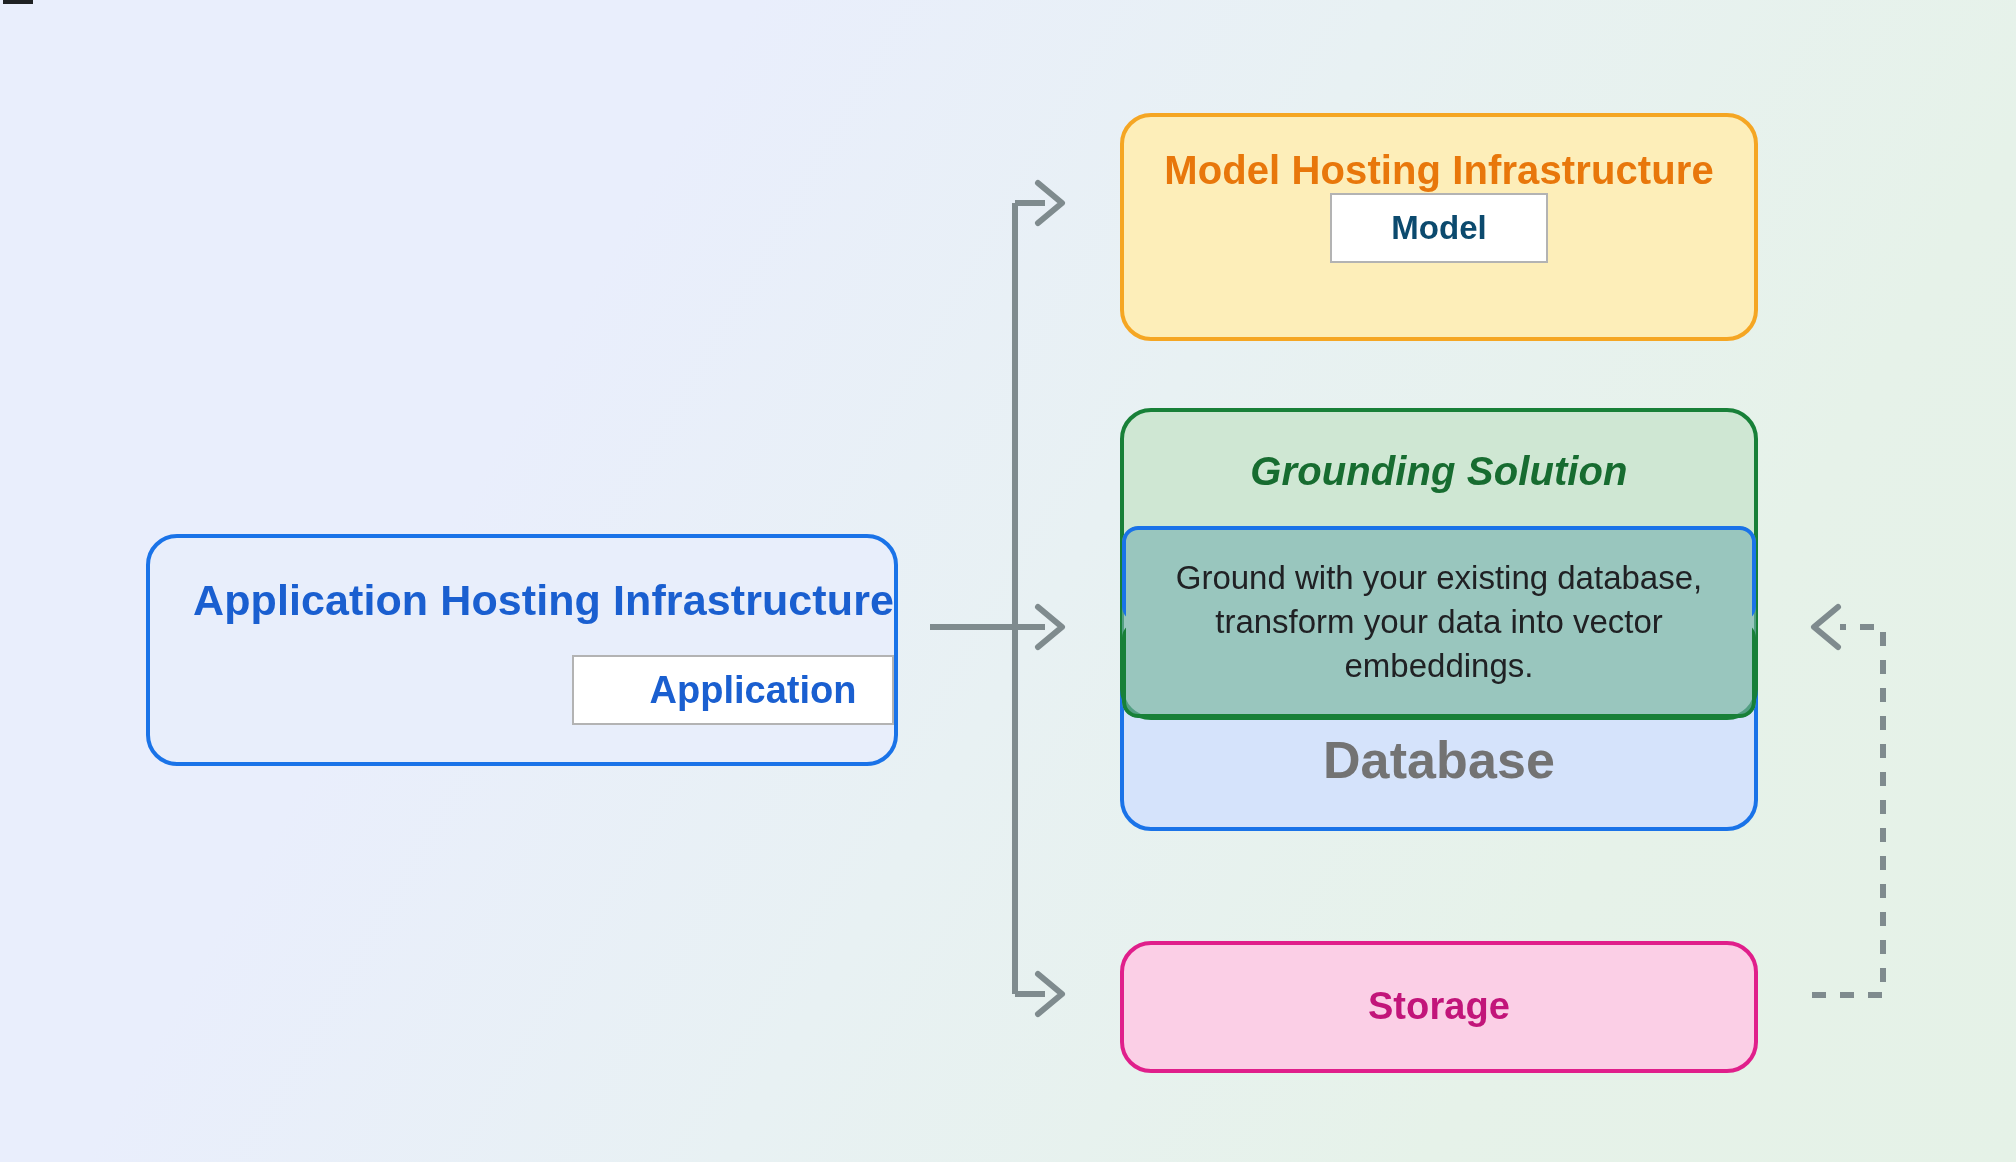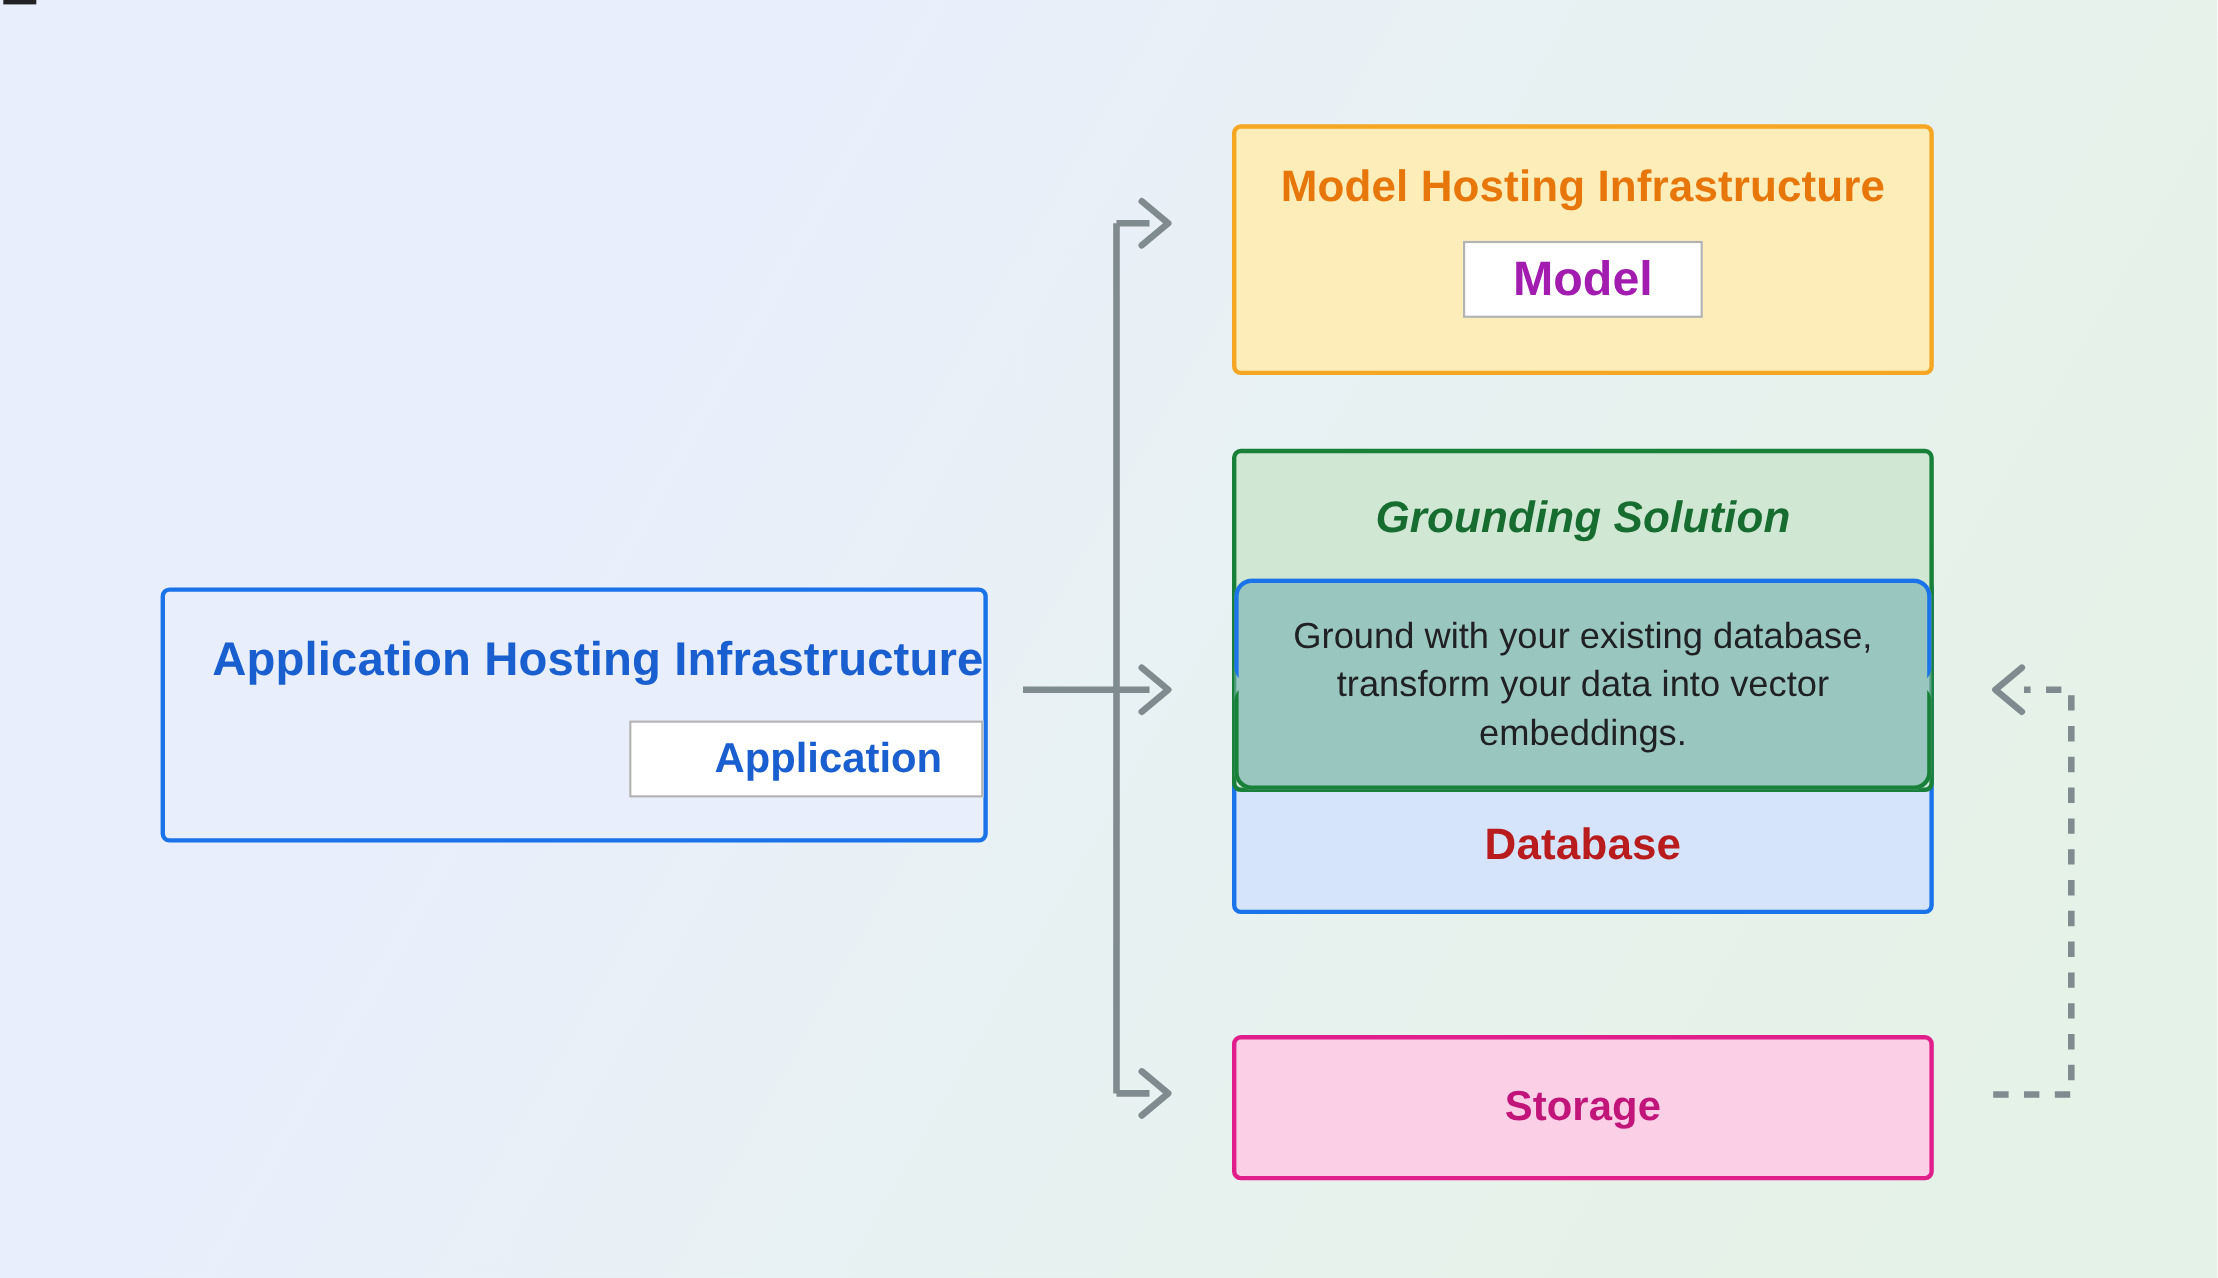--- a/index.html
+++ b/index.html
@@ -28,21 +28,21 @@
     top: 0px;
     width: 30px;
     height: 4px;
     background: #1f2123;
   }
 
   
   .node {
     position: absolute;
     box-sizing: border-box;
-    border-radius: 8px;
+    border-radius: 31px;
     border-style: solid;
     display: flex;
     flex-direction: column;
     align-items: center;
   }
   .node-title {
     font-weight: bold;
     letter-spacing: 0.1px;
     text-align: center;
     line-height: 1.15;
@@ -94,25 +94,24 @@
     border-width: 4px;
     border-color: #f5a623;
     justify-content: flex-start;
     padding-top: 30px;
   }
   #model-box .node-title {
     color: #e8770b;
     font-size: 40px;
   }
   #model-chip {
-    margin-top: 26px;
     width: 218px;
     height: 70px;
-    font-size: 44px;
-    color: #a21caf;
+    font-size: 33px;
+    color: #0c4a6e;
   }
 
   
   #grounding-box {
     left: 1120px;
     top: 408px;
     width: 638px;
     height: 312px;
     background: #cfe7d3;
     border-width: 4px;
@@ -134,22 +133,22 @@
     width: 638px;
     height: 305px;
     background: #d5e3fb;
     border-width: 4px;
     border-color: #1a73e8;
     justify-content: flex-end;
     padding-bottom: 36px;
     z-index: 1;
   }
   #database-box .node-title {
-    color: #b91c1c;
-    font-size: 40px;
+    color: #737373;
+    font-size: 52px;
   }
 
   
   #ground-note {
     position: absolute;
     left: 1122px;
     top: 526px;
     width: 634px;
     height: 192px;
     box-sizing: border-box;

